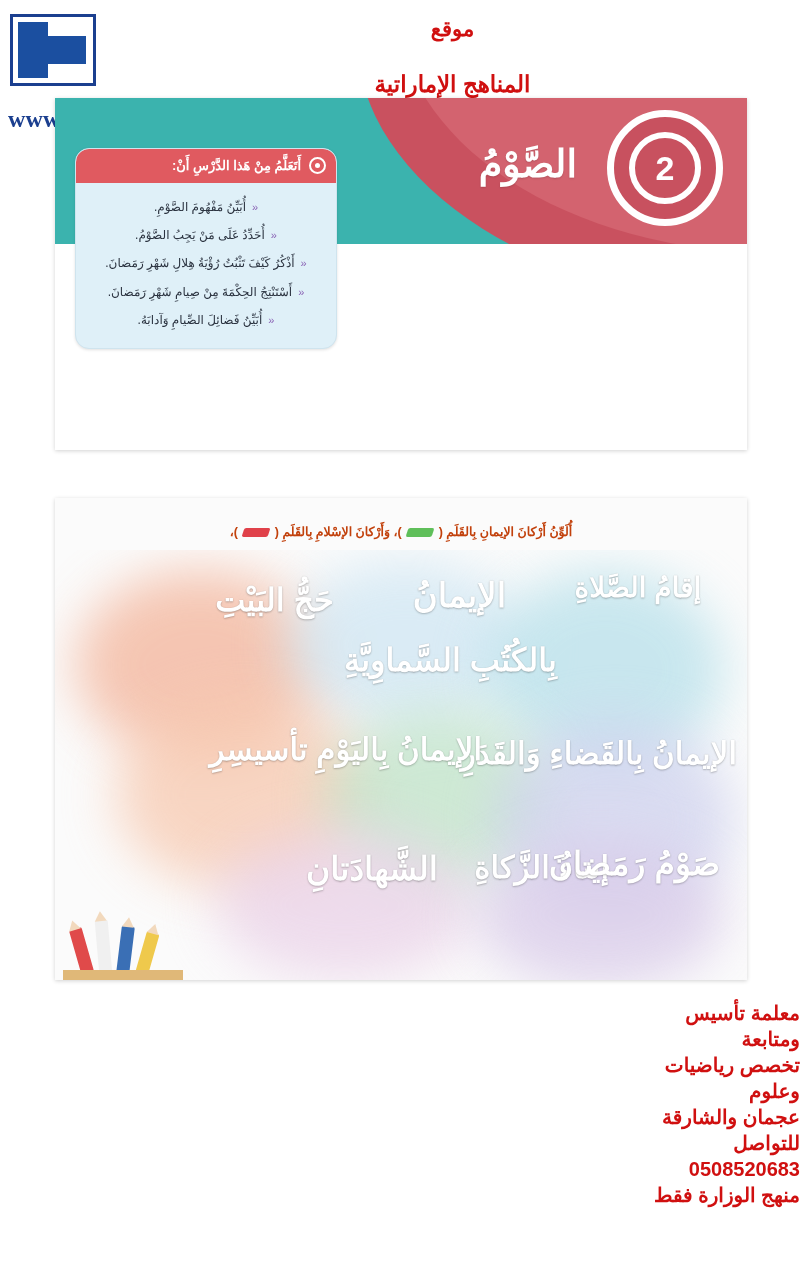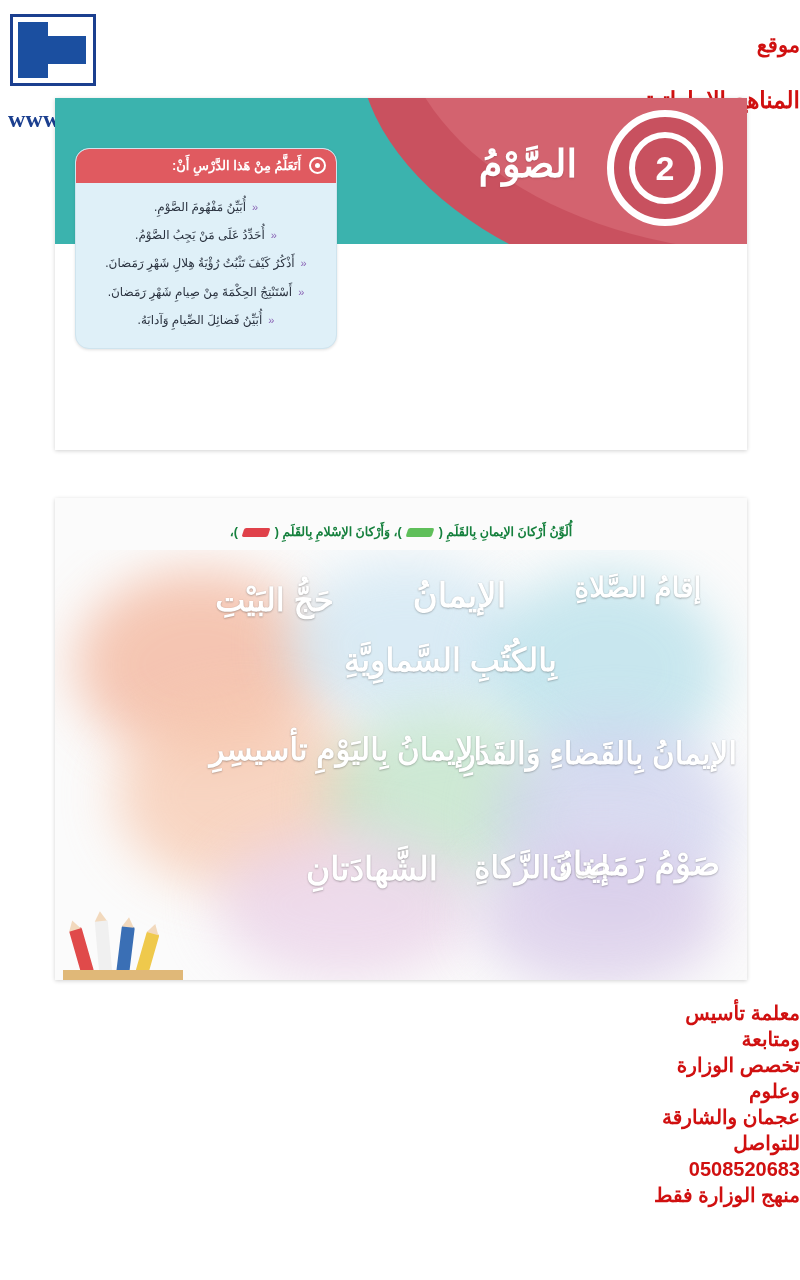--- a/index.html
+++ b/index.html
@@ -45,21 +45,22 @@
     background: #1b4fa0;
   }
   .wm-logo .blue-b {
     position: absolute;
     left: 30px; top: 22px;
     width: 46px; height: 28px;
     background: #1b4fa0;
   }
   .wm-text {
     position: absolute;
-    top: 32px; right: 0px; left: 105px;
+    top: 16px; right: 0px; left: 105px;
+    text-align: center;
     color: #d01010;
     font-weight: bold;
     line-height: 1.22;
     direction: rtl;
   }
   .wm-text .l1 { font-size: 21px; }
   .wm-text .l2 { font-size: 23px; margin-top: 28px; }
   .wm-url {
     position: absolute;
     top: 106px; left: 8px;
@@ -200,21 +201,21 @@
     width: 692px; height: 482px;
     background: #fbfbfb;
     box-shadow: 0 1px 4px rgba(0,0,0,0.18);
     overflow: hidden;
   }
   .activity-instruction {
     position: absolute;
     top: 26px; right: 0; left: 0;
     text-align: center;
     font-size: 12.5px;
-    color: #15803d;
+    color: #c2410c;
     direction: rtl;
     font-weight: bold;
   }
   .pen {
     display: inline-block;
     width: 26px; height: 9px;
     border-radius: 2px;
     vertical-align: middle;
     margin: 0 2px;
     transform: skewX(-18deg);
@@ -379,21 +380,21 @@
             <div class="tip"></div>
           </div>
         <div class="shelf"></div>
       </div>
     </div>
   </div>
 
   <div class="contact">
     <div>معلمة تأسيس</div>
     <div>ومتابعة</div>
-    <div>تخصص الوزارة</div>
+    <div>تخصص رياضيات</div>
     <div>وعلوم</div>
     <div>عجمان والشارقة</div>
     <div>للتواصل</div>
     <div>0508520683</div>
     <div>منهج الوزارة فقط</div>
   </div>
 
 </div>
 
 </body></html>

